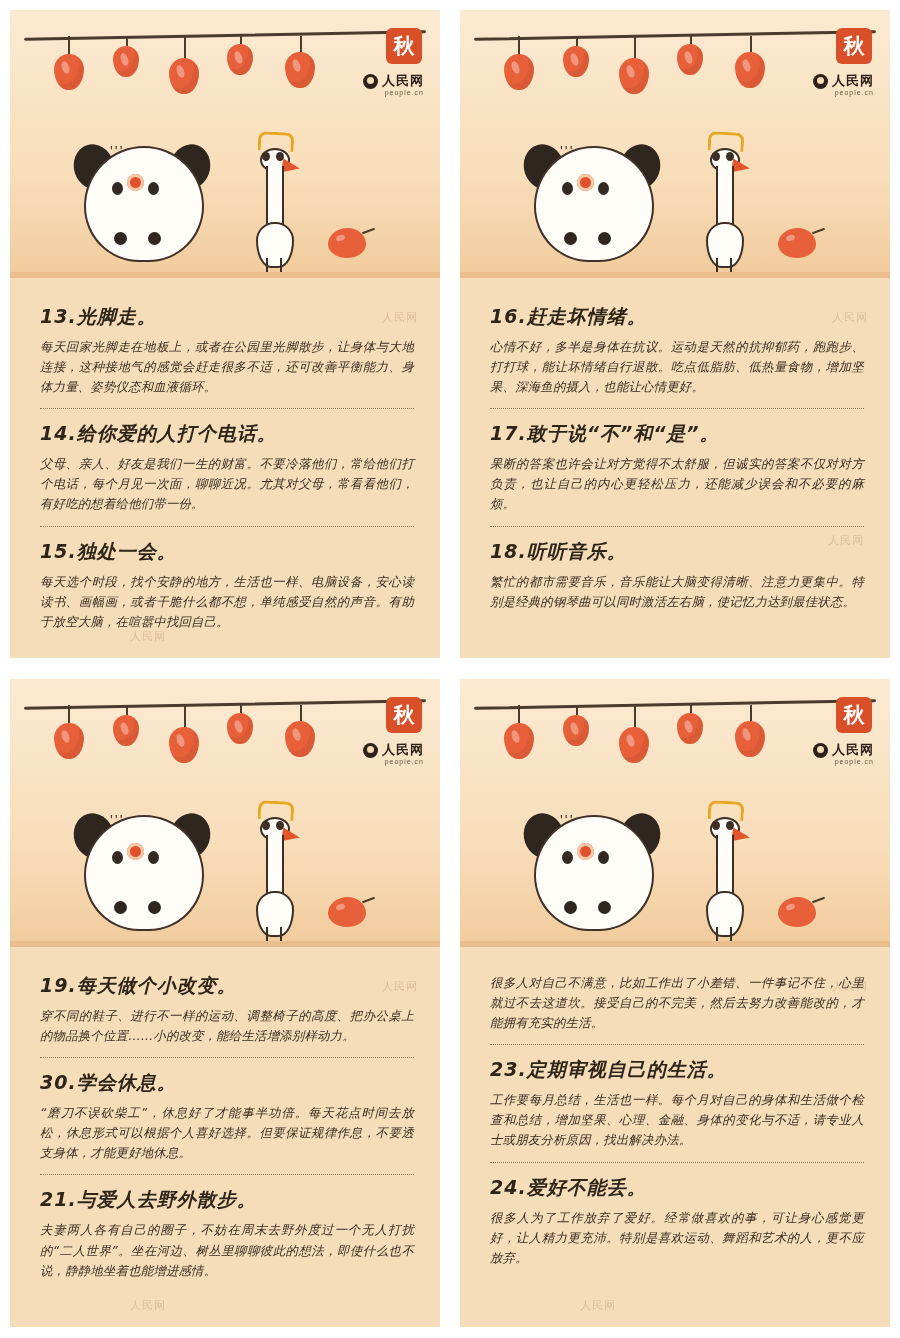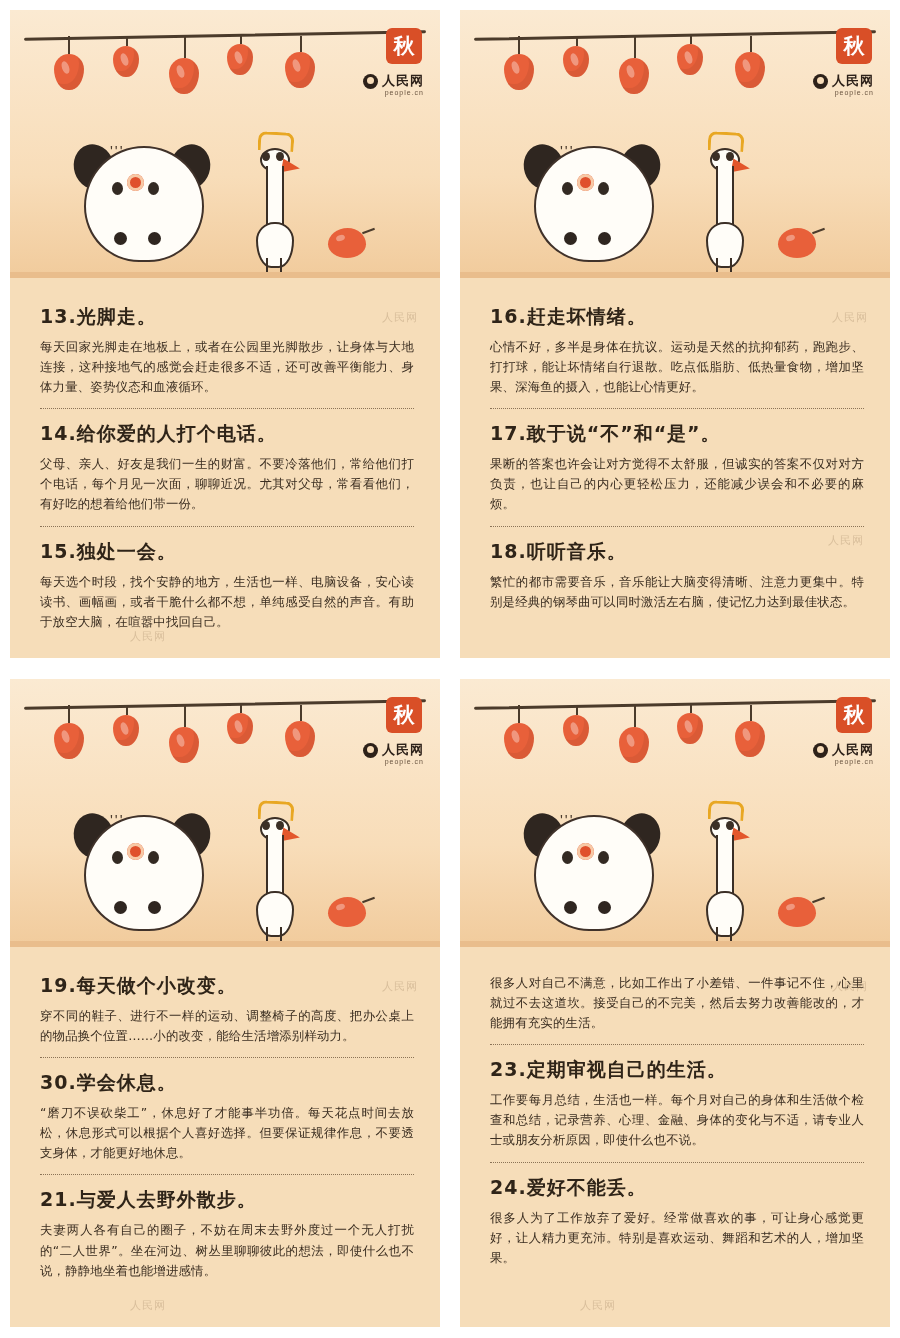--- a/index.html
+++ b/index.html
@@ -298,20 +298,21 @@
     border-radius: 50%;
     transform: rotate(-18deg);
   }
 
   
   .content {
     position: absolute;
     left: 30px;
     right: 26px;
     top: 294px;
+    font-style: italic;
   }
   .tip { margin-bottom: 4px; }
   .tip-head {
     font-family: "DejaVu Sans", "Liberation Sans", sans-serif;
     font-size: 19px;
     font-weight: bold;
     color: #2f2418;
     letter-spacing: 1px;
     margin: 0 0 7px 0;
   }
@@ -632,23 +633,23 @@
     <div class="watermark wm1">人民网</div>
     <div class="watermark wm2">人民网</div>
 
     <div class="content">
       <div class="tip">
         <p class="tip-body">很多人对自己不满意，比如工作出了小差错、一件事记不住，心里就过不去这道坎。接受自己的不完美，然后去努力改善能改的，才能拥有充实的生活。</p>
       </div>
       <hr class="divider">
       <div class="tip">
         <p class="tip-head">23.定期审视自己的生活。</p>
-        <p class="tip-body">工作要每月总结，生活也一样。每个月对自己的身体和生活做个检查和总结，记录营养、心理、金融、身体的变化与不适，请专业人士或朋友分析原因，即使什么也不说。</p>
+        <p class="tip-body">工作要每月总结，生活也一样。每个月对自己的身体和生活做个检查和总结，增加坚果、心理、金融、身体的变化与不适，请专业人士或朋友分析原因，找出解决办法。</p>
       </div>
       <hr class="divider">
       <div class="tip">
         <p class="tip-head">24.爱好不能丢。</p>
-        <p class="tip-body">很多人为了工作放弃了爱好。经常做喜欢的事，可让身心感觉更好，让人精力更充沛。特别是喜欢运动、舞蹈和艺术的人，增加坚果。</p>
+        <p class="tip-body">很多人为了工作放弃了爱好。经常做喜欢的事，可让身心感觉更好，让人精力更充沛。特别是喜欢运动、舞蹈和艺术的人，更不应放弃。</p>
       </div>
     </div>
   </div>
 
 </div>
 
 </body></html>

